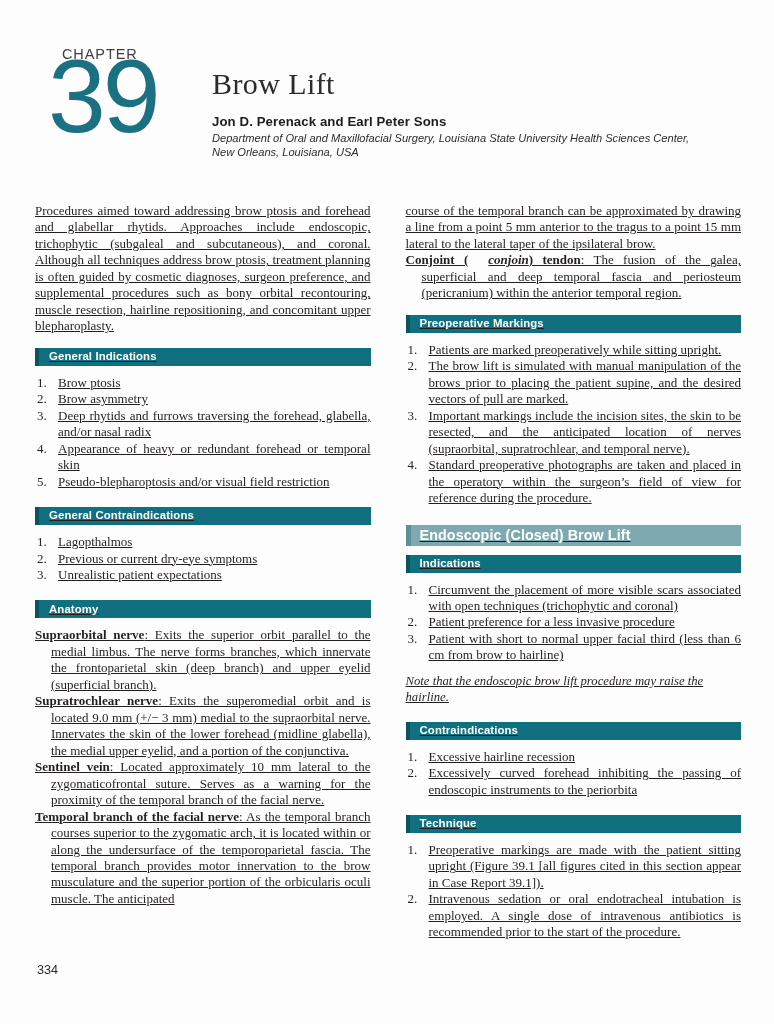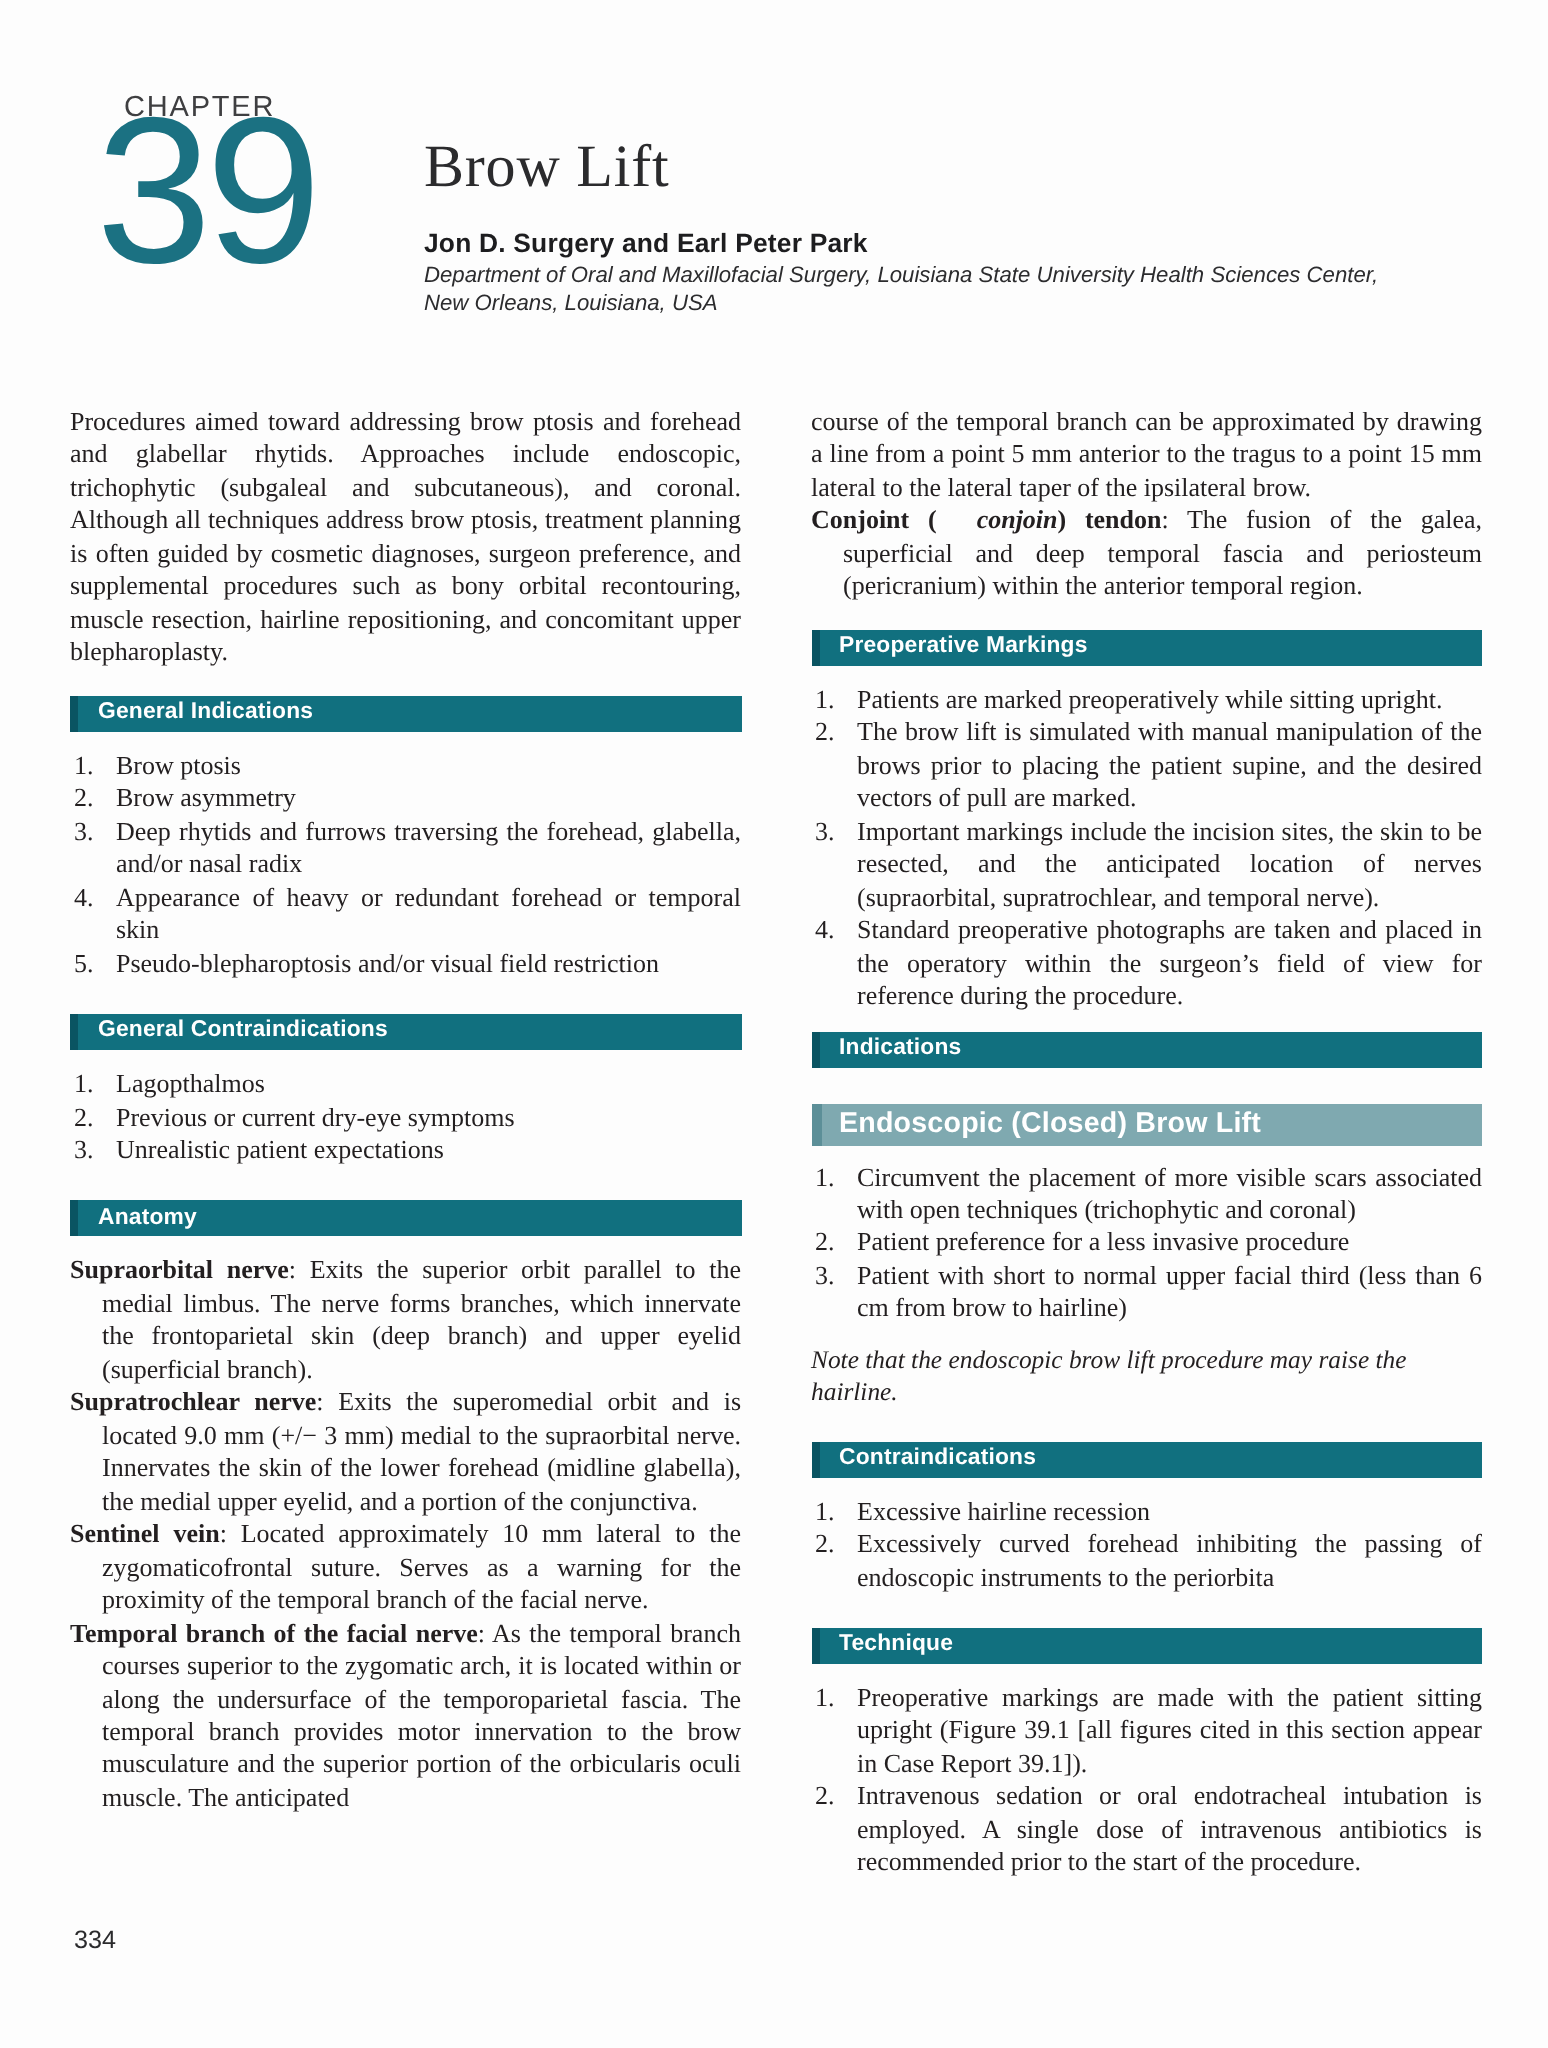--- a/index.html
+++ b/index.html
@@ -85,20 +85,21 @@
 
   
   .columns {
     position: absolute;
     left: 35px;
     top: 203px;
     width: 706px;
     height: 690px;
     display: flex;
     gap: 35px;
+    text-decoration: underline;
   }
   .col {
     width: 338px;
     position: relative;
   }
 
   p.body {
     margin: 0 0 0 0;
     font-size: 13.0px;
     line-height: 1.268;
@@ -231,21 +232,21 @@
 </head>
 <body>
 
 <div class="page">
 
   <div class="chapter-head">
     <div class="chapter-word">CHAPTER</div>
     <div class="chapter-number">39</div>
     <div class="title-block">
       <h1 class="chapter-title">Brow Lift</h1>
-      <p class="authors">Jon D. Surgery and Earl Peter Park</p>
+      <p class="authors">Jon D. Perenack and Earl Peter Sons</p>
       <p class="affiliation">Department of Oral and Maxillofacial Surgery, Louisiana State University Health Sciences Center, New Orleans, Louisiana, USA</p>
     </div>
   </div>
 
   <div class="columns">
 
     <div class="col">
 
       <p class="body">Procedures aimed toward addressing brow ptosis and forehead and glabellar rhytids. Approaches include endo­scopic, trichophytic (subgaleal and subcutaneous), and coronal. Although all techniques address brow ptosis, treatment planning is often guided by cosmetic diagnoses, surgeon preference, and supplemental procedures such as bony orbital recontouring, muscle resection, hairline repositioning, and concomitant upper blepharoplasty.</p>
 
@@ -288,26 +289,26 @@
       <div class="bar">
         <span>Preoperative Markings</span>
       </div>
       <ol class="numlist">
         <li>Patients are marked preoperatively while sitting upright.</li>
         <li>The brow lift is simulated with manual manipulation of the brows prior to placing the patient supine, and the desired vectors of pull are marked.</li>
         <li>Important markings include the incision sites, the skin to be resected, and the anticipated location of nerves (supraorbital, supratrochlear, and temporal nerve).</li>
         <li>Standard preoperative photographs are taken and placed in the operatory within the surgeon’s field of view for reference during the procedure.</li>
       </ol>
 
+      <div class="bar major">
+        <span>Endoscopic (Closed) Brow Lift</span>
+      </div>
+
       <div class="bar" style="margin-top:9px">
         <span>Indications</span>
-      </div>
-
-      <div class="bar major">
-        <span>Endoscopic (Closed) Brow Lift</span>
       </div>
       <ol class="numlist">
         <li>Circumvent the placement of more visible scars associ­ated with open techniques (trichophytic and coronal)</li>
         <li>Patient preference for a less invasive procedure</li>
         <li>Patient with short to normal upper facial third (less than 6 cm from brow to hairline)</li>
       </ol>
       <p class="note">Note that the endoscopic brow lift procedure may raise the hairline.</p>
 
       <div class="bar" style="margin-top:15px">
         <span>Contraindications</span>

